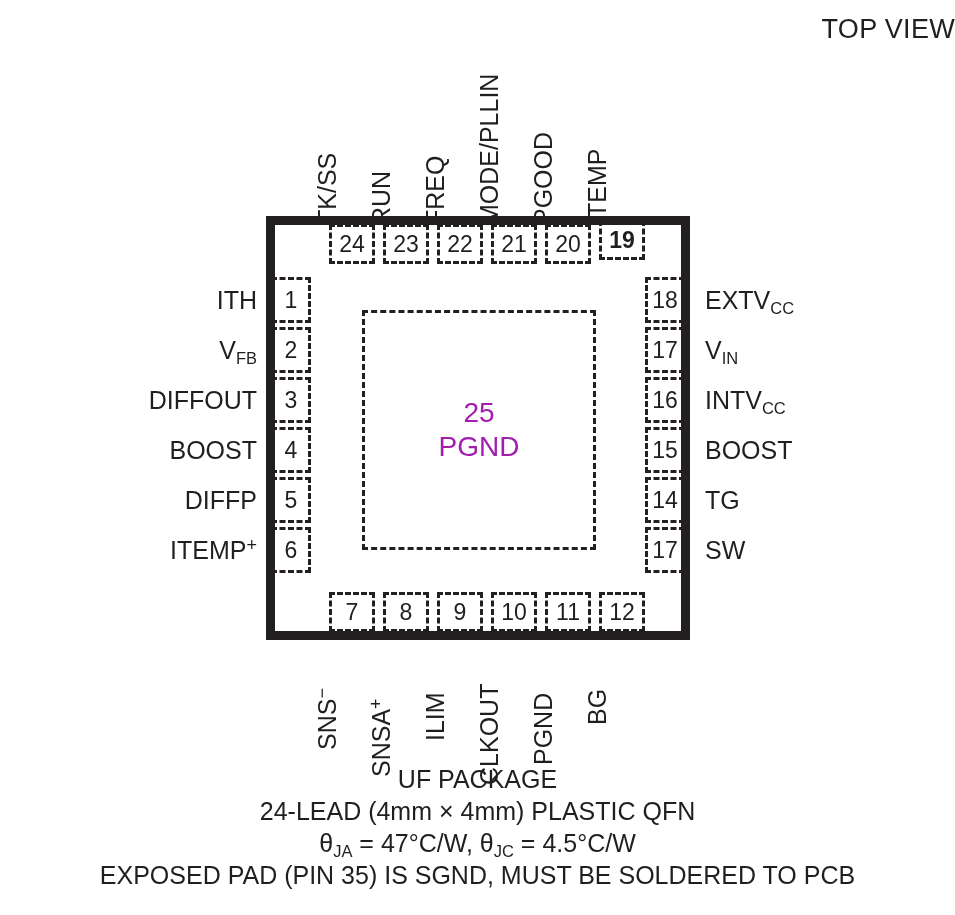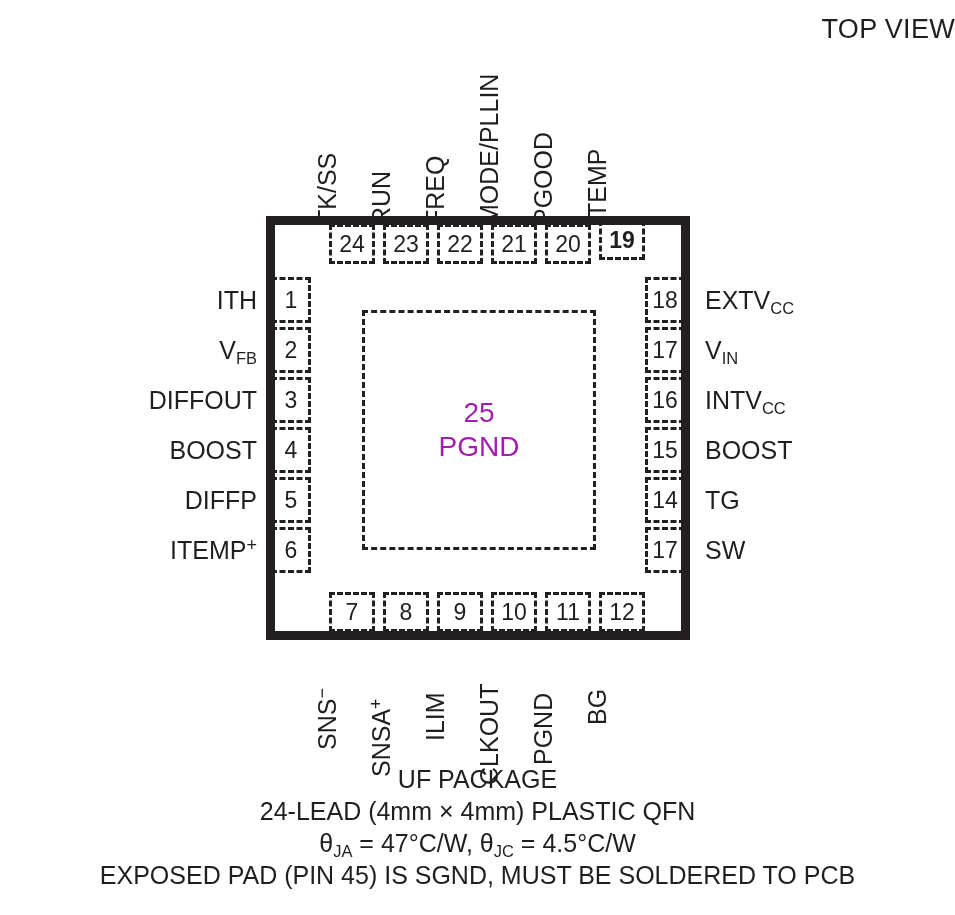--- a/index.html
+++ b/index.html
@@ -255,16 +255,16 @@
   <div class="vlabel up" style="left:394px; top:752px;"><span>SNSA</span><sup>+</sup></div>
   <div class="vlabel up" style="left:448px; top:716px;"><span>ILIM</span></div>
   <div class="vlabel up" style="left:502px; top:760px;"><span>CLKOUT</span></div>
   <div class="vlabel up" style="left:556px; top:740px;"><span>PGND</span></div>
   <div class="vlabel up" style="left:610px; top:700px;"><span>BG</span></div>
 
   <div class="caption" style="top:763px;">
     <span class="ln">UF PACKAGE</span>
     <span class="ln">24-LEAD (4mm × 4mm) PLASTIC QFN</span>
     <span class="ln"><span>θ</span><sub>JA</sub><span> = 47°C/W, </span><span>θ</span><sub>JC</sub><span> = 4.5°C/W</span></span>
-    <span class="ln">EXPOSED PAD (PIN 45) IS SGND, MUST BE SOLDERED TO PCB</span>
+    <span class="ln">EXPOSED PAD (PIN 35) IS SGND, MUST BE SOLDERED TO PCB</span>
   </div>
 
 </div>
 
 </body></html>

